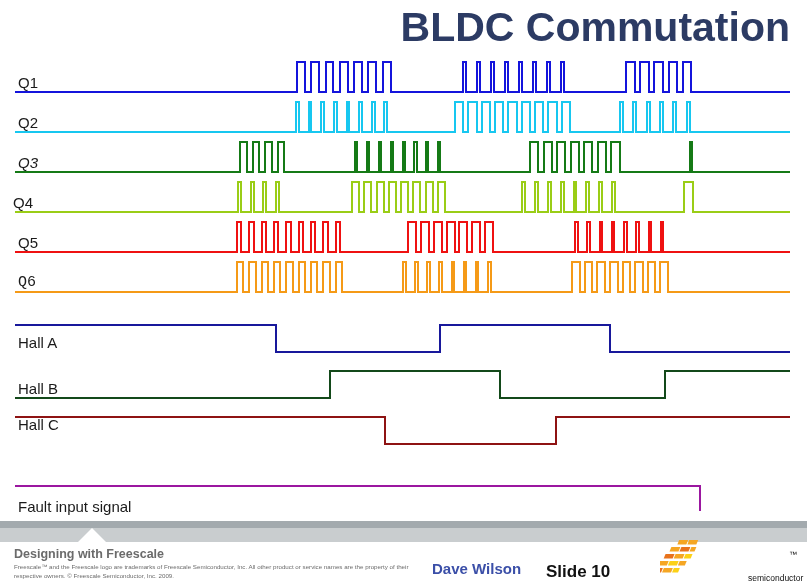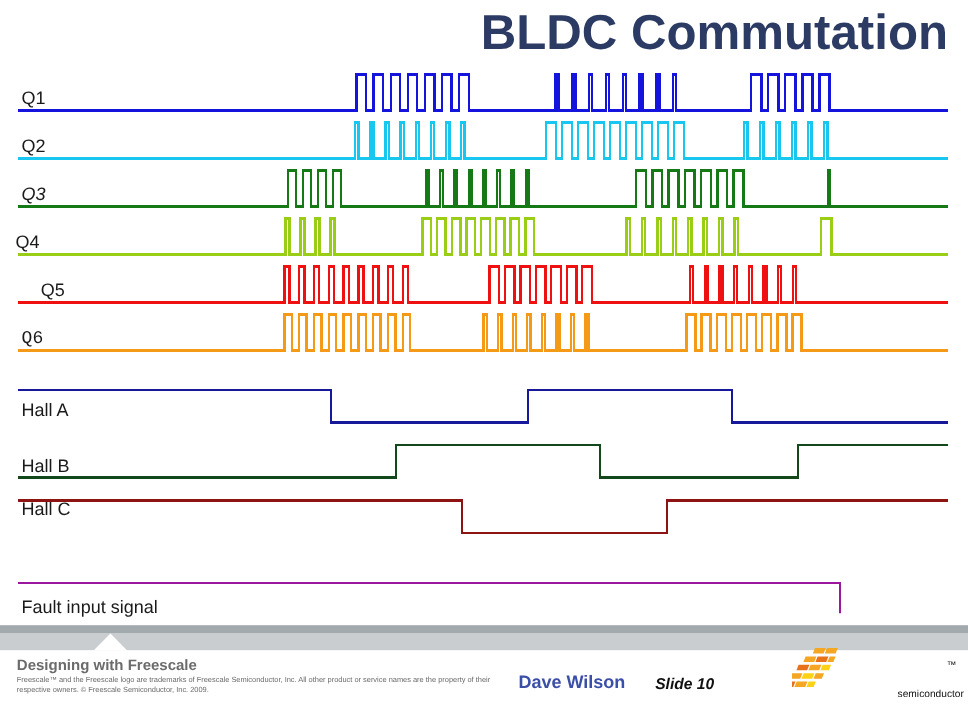--- a/index.html
+++ b/index.html
@@ -114,25 +114,24 @@
     top: 18px;
     font-size: 15px;
     font-weight: bold;
     color: #3b4fa8;
     font-family: "Liberation Sans", sans-serif;
   }
   #slide-number {
     position: absolute;
     left: 546px;
     top: 20px;
-    font-size: 13px;
-    font-weight: bold;
-    color: #111111;
-    font-family: "Liberation Sans", sans-serif;
-    font-style: italic;
+    font-size: 17px;
+    font-weight: bold;
+    color: #111111;
+    font-family: "Liberation Sans", sans-serif;
   }
   #logo {
     position: absolute;
     left: 660px;
     top: -4px;
     width: 145px;
     height: 50px;
   }
   #logo-word {
     position: absolute;
@@ -179,21 +178,21 @@
         <path d="M 15 236 L 237 236 L 237.0 236 L 237.0 206 L 243.2 206 L 243.2 236 L 249.3 236 L 249.3 206 L 255.5 206 L 255.5 236 L 261.7 236 L 261.7 206 L 267.8 206 L 267.8 236 L 274.0 236 L 274.0 206 L 280.2 206 L 280.2 236 L 286.3 236 L 286.3 206 L 292.5 206 L 292.5 236 L 298.7 236 L 298.7 206 L 304.8 206 L 304.8 236 L 311.0 236 L 311.0 206 L 317.2 206 L 317.2 236 L 323.3 236 L 323.3 206 L 329.5 206 L 329.5 236 L 335.7 236 L 335.7 206 L 341.8 206 L 341.8 236 L 348 236 L 403 236 L 403.0 236 L 403.0 206 L 405.7 206 L 405.7 236 L 415.1 236 L 415.1 206 L 417.8 206 L 417.8 236 L 427.3 236 L 427.3 206 L 429.9 206 L 429.9 236 L 439.4 236 L 439.4 206 L 442.0 206 L 442.0 236 L 451.5 236 L 451.5 206 L 454.2 206 L 454.2 236 L 463.6 236 L 463.6 206 L 466.3 206 L 466.3 236 L 475.8 236 L 475.8 206 L 478.4 206 L 478.4 236 L 487.9 236 L 487.9 206 L 490.5 206 L 490.5 236 L 500 236 L 572 236 L 572.0 236 L 572.0 206 L 579.6 206 L 579.6 236 L 584.6 236 L 584.6 206 L 592.2 206 L 592.2 236 L 597.3 236 L 597.3 206 L 604.8 206 L 604.8 236 L 609.9 236 L 609.9 206 L 617.5 206 L 617.5 236 L 622.5 236 L 622.5 206 L 630.1 206 L 630.1 236 L 635.1 236 L 635.1 206 L 642.7 206 L 642.7 236 L 647.8 236 L 647.8 206 L 655.3 206 L 655.3 236 L 660.4 236 L 660.4 206 L 668.0 206 L 668.0 236 L 673 236 L 790 236" fill="none" stroke="#f59a17" stroke-width="2" stroke-linejoin="miter" shape-rendering="crispEdges"></path>
         <path d="M 15 269 L 276 269 L 276 296 L 440 296 L 440 269 L 610 269 L 610 296 L 790 296 L 790 296 L 790 296" fill="none" stroke="#18189b" stroke-width="2" stroke-linejoin="miter" shape-rendering="crispEdges"></path>
         <path d="M 15 342 L 330 342 L 330 315 L 500 315 L 500 342 L 665 342 L 665 315 L 790 315 L 790 315 L 790 315" fill="none" stroke="#13491a" stroke-width="2" stroke-linejoin="miter" shape-rendering="crispEdges"></path>
         <path d="M 15 361 L 385 361 L 385 388 L 556 388 L 556 361 L 790 361 L 790 361 L 790 361" fill="none" stroke="#8e1313" stroke-width="2" stroke-linejoin="miter" shape-rendering="crispEdges"></path>
         <path d="M 15 430 L 700 430 L 700 460 L 805 460 L 805 460 L 807 460" fill="none" stroke="#9b17a0" stroke-width="2" stroke-linejoin="miter" shape-rendering="crispEdges"></path>
       </svg>
   <div class="wf-label" style="left: 18px; top: 18px;">Q1</div>
       <div class="wf-label" style="left: 18px; top: 58px;">Q2</div>
       <div class="wf-label" style="left: 18px; top: 98px; font-style: italic;">Q3</div>
       <div class="wf-label" style="left: 13px; top: 138px;">Q4</div>
-      <div class="wf-label" style="left: 34px; top: 178px;">Q5</div>
+      <div class="wf-label" style="left: 18px; top: 178px;">Q5</div>
       <div class="wf-label" style="left: 18px; top: 218px; font-family: Liberation Mono, monospace;">Q6</div>
       <div class="wf-label" style="left: 18px; top: 278px;">Hall A</div>
       <div class="wf-label" style="left: 18px; top: 324px;">Hall B</div>
       <div class="wf-label" style="left: 18px; top: 360px;">Hall C</div>
       <div class="wf-label" style="left: 18px; top: 442px;">Fault input signal</div>
     </div>
 
   <div id="footer-band-top"></div>
   <div id="footer-band"></div>
   <div id="footer-notch"></div>

